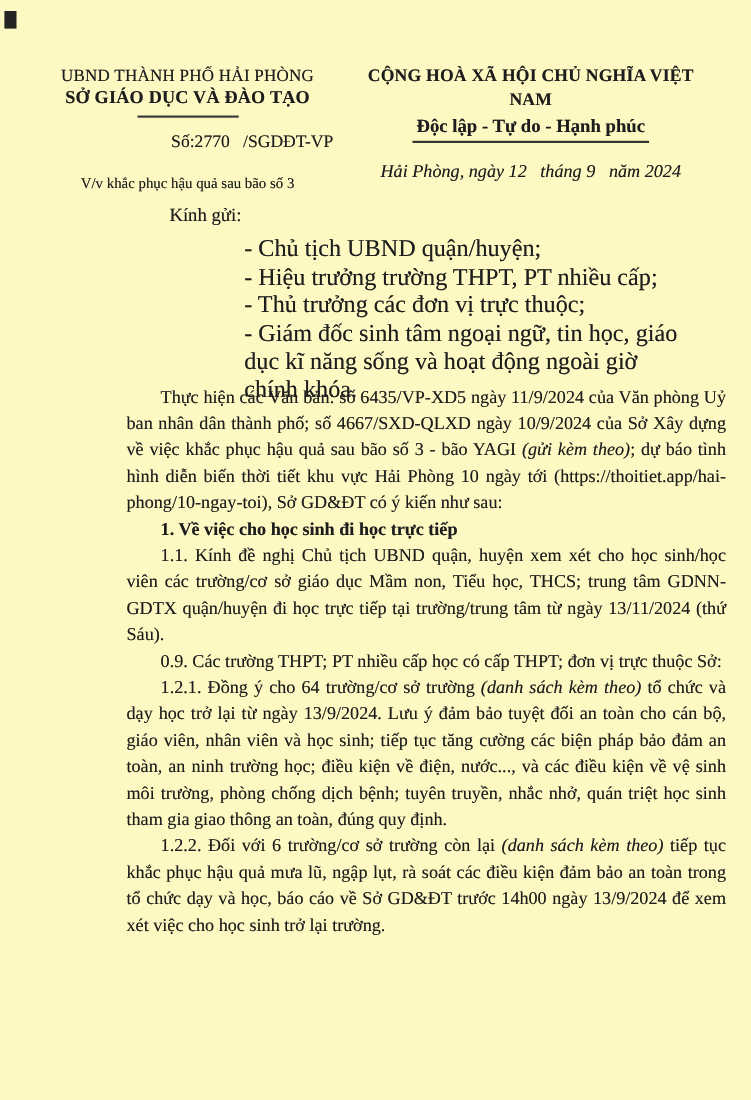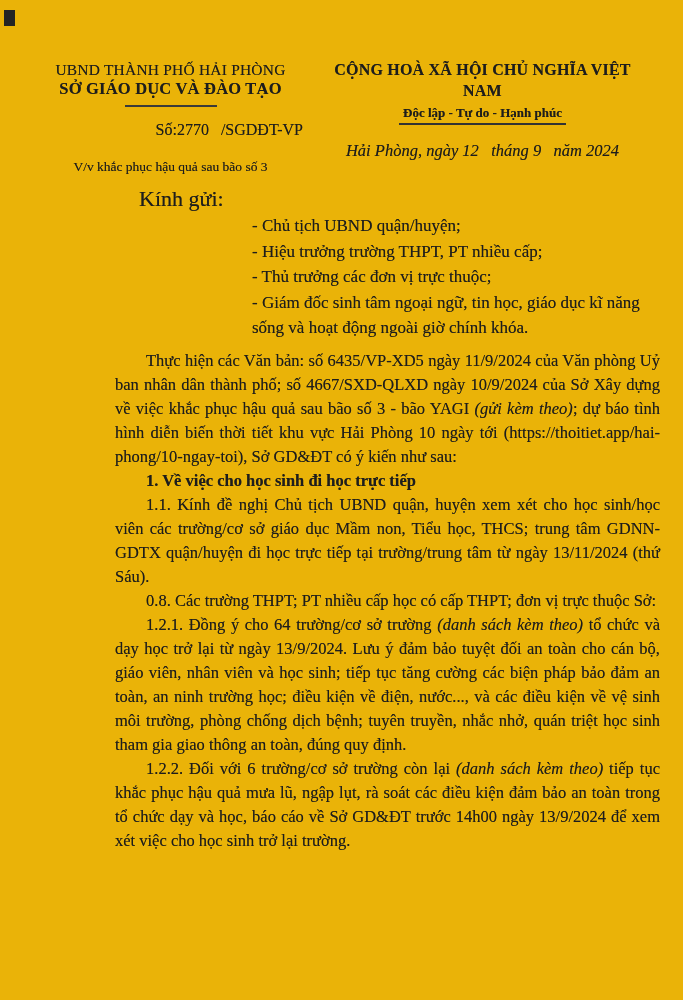--- a/index.html
+++ b/index.html
@@ -4,21 +4,21 @@
 <style>
   * { margin: 0; padding: 0; box-sizing: border-box; }
   html, body { background: #e8e8e8; }
   body { font-family: "Liberation Serif", "DejaVu Serif", serif; }
 
   .page {
     position: relative;
     width: 683px;
     height: 1000px;
     margin: 0 auto;
-    background: #eab308;
+    background: #fef9c3;
     color: #1d1d1d;
     overflow: hidden;
     text-shadow: 0 0 0.6px rgba(25,25,25,0.55); 
   }
 
   .scan-mark {
     position: absolute;
     left: 4px; top: 10px;
     width: 11px; height: 16px;
     background: #242424;
@@ -42,40 +42,39 @@
   .hdr-right {
     position: absolute;
     left: 315px; top: 60px;
     width: 335px;
     text-align: center;
     line-height: 1.3;
   }
   .hdr-right .national-title { font-size: 16px; font-weight: bold; letter-spacing: 0.2px; }
   .hdr-right .motto {
     display: inline-block;
-    font-size: 13px; font-weight: bold;
+    font-size: 17px; font-weight: bold;
     border-bottom: 2px solid #333;
     padding: 0 4px 2px 4px;
     margin-top: 2px;
   }
   .hdr-right .place-date { font-size: 16.5px; font-style: italic; margin-top: 15px; }
 
   
   .salutation-label {
     position: absolute;
-    left: 139px; top: 186px;
-    font-size: 22px;
+    left: 154px; top: 186px;
+    font-size: 17px;
   }
   .recipients {
     position: absolute;
     left: 222px; top: 213px;
     width: 404px;
-    font-size: 17px;
+    font-size: 22px;
     line-height: 25.5px;
-    margin-left: 30px;
   }
 
   
   .doc-body {
     position: absolute;
     left: 83px; top: 349px;
     width: 545px;
     font-size: 16.5px;
     line-height: 24px;
     text-align: justify;
@@ -111,18 +110,18 @@
     <div>- Chủ tịch UBND quận/huyện;</div>
     <div>- Hiệu trưởng trường THPT, PT nhiều cấp;</div>
     <div>- Thủ trưởng các đơn vị trực thuộc;</div>
     <div>- Giám đốc sinh tâm ngoại ngữ, tin học, giáo dục kĩ năng sống và hoạt động ngoài giờ chính khóa.</div>
   </div>
 
   <div class="doc-body">
     <p><span>Thực hiện các Văn bản: số 6435/VP-XD5 ngày 11/9/2024 của Văn phòng Uỷ ban nhân dân thành phố; số 4667/SXD-QLXD ngày 10/9/2024 của Sở Xây dựng về việc khắc phục hậu quả sau bão số 3 - bão YAGI </span><span class="it">(gửi kèm theo)</span><span>; dự báo tình hình diễn biến thời tiết khu vực Hải Phòng 10 ngày tới (https://thoitiet.app/hai-phong/10-ngay-toi), Sở GD&amp;ĐT có ý kiến như sau:</span></p>
     <p><span class="bd">1. Về việc cho học sinh đi học trực tiếp</span></p>
     <p><span>1.1. Kính đề nghị Chủ tịch UBND quận, huyện xem xét cho học sinh/học viên các trường/cơ sở giáo dục Mầm non, Tiểu học, THCS; trung tâm GDNN-GDTX quận/huyện đi học trực tiếp tại trường/trung tâm từ ngày 13/11/2024 (thứ Sáu).</span></p>
-    <p><span>0.8. Các trường THPT; PT nhiều cấp học có cấp THPT; đơn vị trực thuộc Sở:</span></p>
+    <p><span>0.9. Các trường THPT; PT nhiều cấp học có cấp THPT; đơn vị trực thuộc Sở:</span></p>
     <p><span>1.2.1. Đồng ý cho 64 trường/cơ sở trường </span><span class="it">(danh sách kèm theo)</span><span> tổ chức và dạy học trở lại từ ngày 13/9/2024. Lưu ý đảm bảo tuyệt đối an toàn cho cán bộ, giáo viên, nhân viên và học sinh; tiếp tục tăng cường các biện pháp bảo đảm an toàn, an ninh trường học; điều kiện về điện, nước..., và các điều kiện về vệ sinh môi trường, phòng chống dịch bệnh; tuyên truyền, nhắc nhở, quán triệt học sinh tham gia giao thông an toàn, đúng quy định.</span></p>
     <p><span>1.2.2. Đối với 6 trường/cơ sở trường còn lại </span><span class="it">(danh sách kèm theo)</span><span> tiếp tục khắc phục hậu quả mưa lũ, ngập lụt, rà soát các điều kiện đảm bảo an toàn trong tổ chức dạy và học, báo cáo về Sở GD&amp;ĐT trước 14h00 ngày 13/9/2024 để xem xét việc cho học sinh trở lại trường.</span></p>
   </div>
 
 </div>
 
 </body></html>

